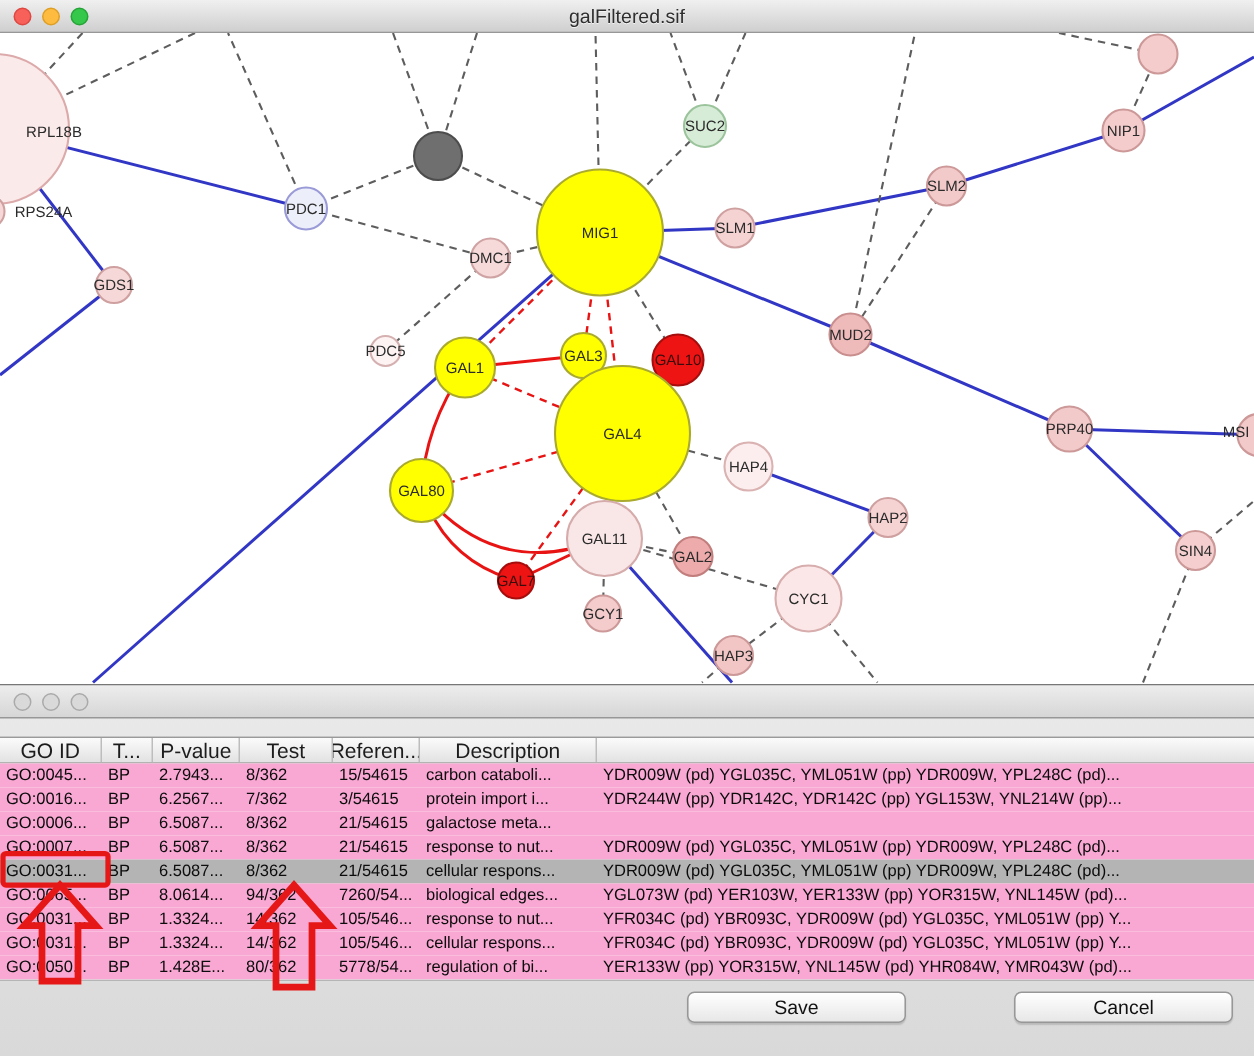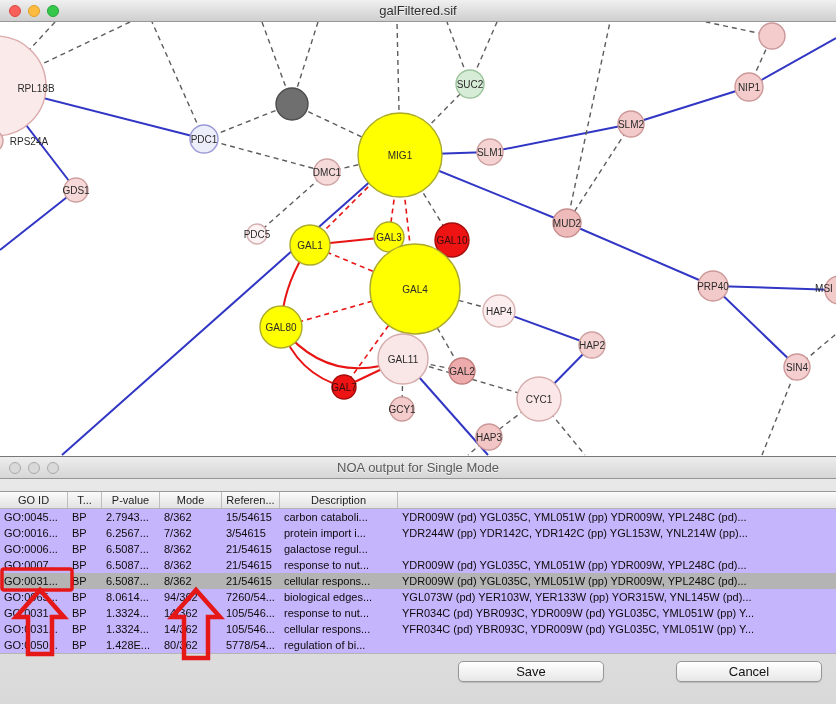--- a/index.html
+++ b/index.html
@@ -22,23 +22,23 @@
 
   
   .table-window { position:absolute; left:0; top:456px; width:836px; height:248px;
                   background:linear-gradient(#eaeaea,#d9d9d9); border-top:1px solid #777; }
   .titlebar.inactive { background:linear-gradient(#ededed,#d6d6d6); }
   .titlebar.inactive .window-title { color:#585858; }
 
   .noa-table { position:absolute; left:0; top:34px; width:836px; height:163px; background:#ffffff;
                border-top:1px solid #9a9a9a; border-bottom:1px solid #b5b5b5; overflow:hidden; }
   .thead { display:flex; height:17px; background:linear-gradient(#fbfbfb,#e2e2e2); border-bottom:1px solid #b3b3b3; }
-  .hcell { display:flex; align-items:center; justify-content:center; font-size:11px; color:#1d1d1d;
+  .hcell { display:flex; align-items:center; justify-content:center; font-size:14px; color:#1d1d1d;
            border-right:1px solid #bdbdbd; overflow:hidden; white-space:nowrap; flex:none; }
-  .trow { display:flex; height:16px; align-items:center; background:#c4b5fd; }
+  .trow { display:flex; height:16px; align-items:center; background:#f9a8d4; }
   .trow.selected { background:#b4b4b4; }
   .tcell { font-size:11px; color:#0c0c0c; padding:0 4px; overflow:hidden; white-space:nowrap; flex:none; }
   .c0 { width:68px; } .c1 { width:34px; } .c2 { width:58px; } .c3 { width:62px; }
   .c4 { width:58px; } .c5 { width:118px; } .c6 { flex:1 1 auto; width:auto; }
 
   .mac-btn { position:absolute; top:204px; width:146px; height:21px; border-radius:5px;
              background:linear-gradient(#ffffff,#e7e7e7); border:1px solid #979797;
              display:flex; align-items:center; justify-content:center; font-size:13px; color:#111;
              box-shadow:0 1px 1px rgba(0,0,0,.15); cursor:default; }
   .save-btn { left:458px; }
@@ -181,29 +181,28 @@
     </div>
   </div>
 
   <div class="table-window">
     <div class="titlebar inactive">
       <div class="traffic">
         <span class="light gray"></span>
         <span class="light gray"></span>
         <span class="light gray"></span>
       </div>
-      <span class="window-title">NOA output for Single Mode</span>
     </div>
 
     <div class="noa-table">
       <div class="thead">
           <div class="hcell c0">GO ID</div>
           <div class="hcell c1">T...</div>
           <div class="hcell c2">P-value</div>
-          <div class="hcell c3">Mode</div>
+          <div class="hcell c3">Test</div>
           <div class="hcell c4">Referen...</div>
           <div class="hcell c5">Description</div>
         </div>
       <div>
           <div class="trow">
             <div class="tcell c0">GO:0045...</div>
             <div class="tcell c1">BP</div>
             <div class="tcell c2">2.7943...</div>
             <div class="tcell c3">8/362</div>
             <div class="tcell c4">15/54615</div>
@@ -218,21 +217,21 @@
             <div class="tcell c4">3/54615</div>
             <div class="tcell c5">protein import i...</div>
             <div class="tcell c6">YDR244W (pp) YDR142C, YDR142C (pp) YGL153W, YNL214W (pp)...</div>
           </div>
           <div class="trow">
             <div class="tcell c0">GO:0006...</div>
             <div class="tcell c1">BP</div>
             <div class="tcell c2">6.5087...</div>
             <div class="tcell c3">8/362</div>
             <div class="tcell c4">21/54615</div>
-            <div class="tcell c5">galactose regul...</div>
+            <div class="tcell c5">galactose meta...</div>
           </div>
           <div class="trow">
             <div class="tcell c0">GO:0007...</div>
             <div class="tcell c1">BP</div>
             <div class="tcell c2">6.5087...</div>
             <div class="tcell c3">8/362</div>
             <div class="tcell c4">21/54615</div>
             <div class="tcell c5">response to nut...</div>
             <div class="tcell c6">YDR009W (pd) YGL035C, YML051W (pp) YDR009W, YPL248C (pd)...</div>
           </div>
@@ -272,20 +271,21 @@
             <div class="tcell c5">cellular respons...</div>
             <div class="tcell c6">YFR034C (pd) YBR093C, YDR009W (pd) YGL035C, YML051W (pp) Y...</div>
           </div>
           <div class="trow">
             <div class="tcell c0">GO:0050...</div>
             <div class="tcell c1">BP</div>
             <div class="tcell c2">1.428E...</div>
             <div class="tcell c3">80/362</div>
             <div class="tcell c4">5778/54...</div>
             <div class="tcell c5">regulation of bi...</div>
+            <div class="tcell c6">YER133W (pp) YOR315W, YNL145W (pd) YHR084W, YMR043W (pd)...</div>
           </div>
         </div>
     </div>
 
     <div class="mac-btn save-btn">Save</div>
     <div class="mac-btn cancel-btn">Cancel</div>
 
     <svg class="annotations" width="836" height="248" viewBox="0 0 836 248">
       <rect x="2" y="112" width="70" height="21" rx="2" fill="none" stroke-width="3.5" stroke="#e61717"></rect>
       <path d="M 28 197 L 28 160 L 16 160 L 40 133 L 64 160 L 52 160 L 52 197 Z" fill="none" stroke-width="4.5" stroke="#e61717"></path>

